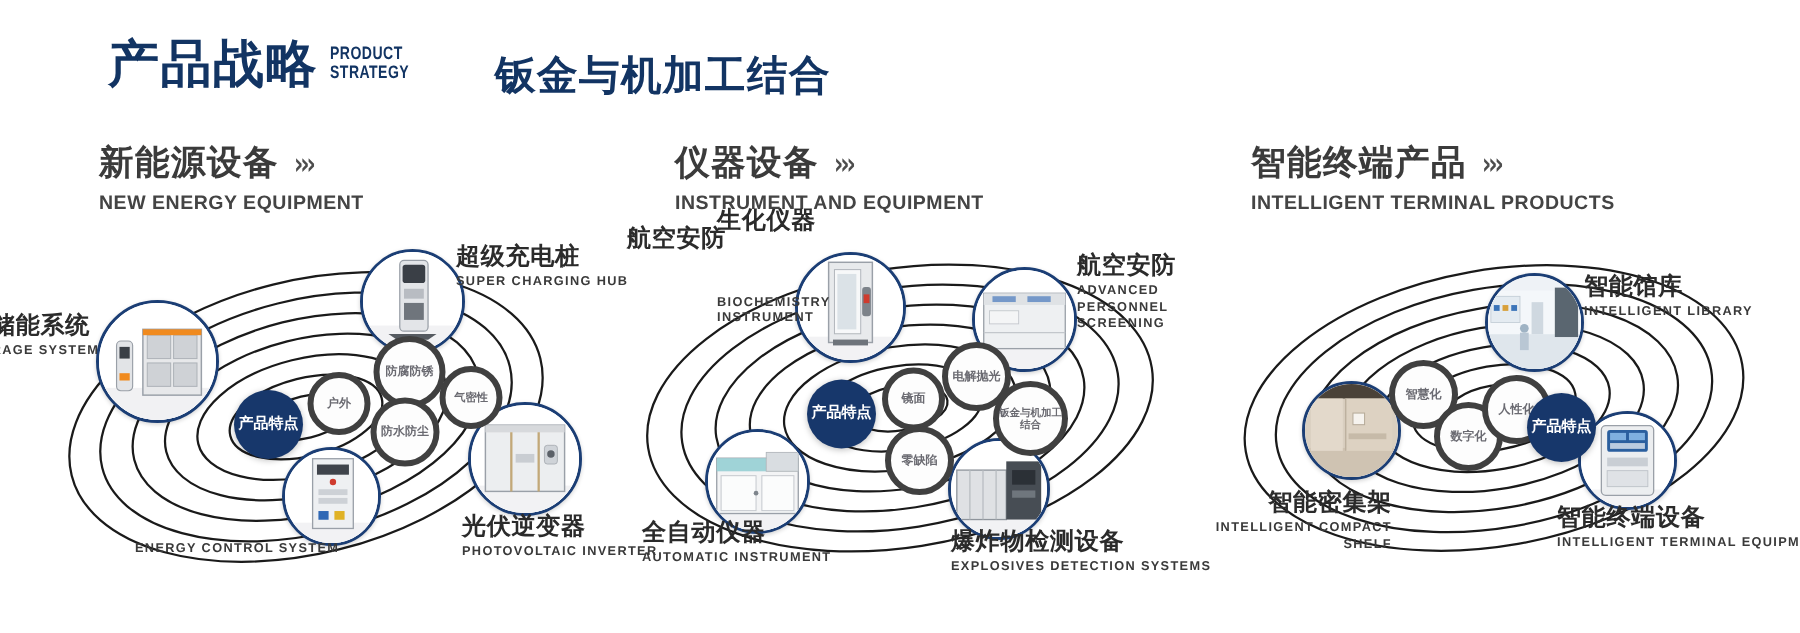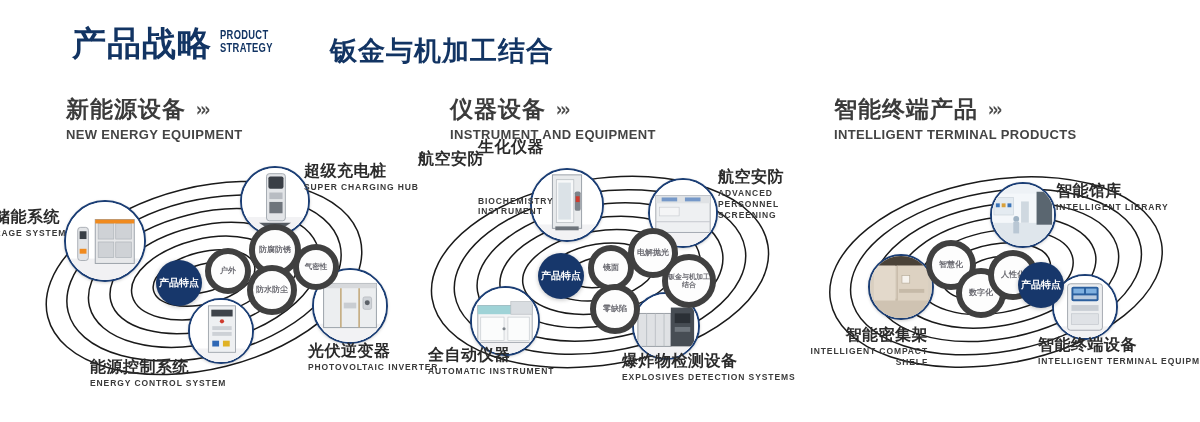--- a/index.html
+++ b/index.html
@@ -70,21 +70,21 @@
   }
   .cap .en{
     font-size:8.5px;line-height:11px;color:#3a3a3a;font-weight:bold;
     letter-spacing:.9px;margin-top:2px;
   }
   .cap.right{text-align:right;}
 
   
   .feat{
     position:absolute;border-radius:50%;
-    background:#fdfdfd;border:6px solid #404040;
+    background:#fdfdfd;border:4px solid #404040;
     display:flex;align-items:center;justify-content:center;
     text-align:center;color:#6b6b72;font-weight:bold;
     font-family:"DejaVu Sans",sans-serif;
     line-height:1.08;
   }
   .feat.core{
     background:#17376b;border:none;color:#fff;
     box-shadow:0 1px 4px rgba(0,0,0,.25);
   }
 </style>
@@ -200,21 +200,20 @@
         <rect x="19" y="6" width="28" height="48" fill="#eef0f2" stroke="#9aa0a8" stroke-width=".9"></rect>
         <rect x="22" y="10" width="22" height="7" fill="#3f444b"></rect>
         <circle cx="33" cy="22" r="2.2" fill="#cf3b2e"></circle>
         <rect x="23" y="27" width="20" height="4" fill="#cdd1d6"></rect>
         <rect x="23" y="33" width="20" height="4" fill="#cdd1d6"></rect>
         <rect x="23" y="42" width="7" height="6" fill="#2f68b5"></rect>
         <rect x="34" y="42" width="7" height="6" fill="#e0b225"></rect>
       </svg>
     </div>
     <div class="cap" style="left:82px;top:208px;">
-      <div class="cn">能源控制系统</div>
       <div class="en">ENERGY CONTROL SYSTEM</div>
     </div>
 
     <div class="feat core" style="left:148px;top:110px;width:46px;height:46px;font-size:10px;">产品特点</div>
     <div class="feat" style="left:197px;top:98px;width:34px;height:34px;font-size:8px;">户外</div>
     <div class="feat" style="left:241px;top:74px;width:40px;height:40px;font-size:8px;">防腐防锈</div>
     <div class="feat" style="left:239px;top:115px;width:38px;height:38px;font-size:8px;">防水防尘</div>
     <div class="feat" style="left:285px;top:94px;width:34px;height:34px;font-size:7.5px;">气密性</div>
   </div>
 
@@ -291,21 +290,21 @@
         <rect y="52" width="66" height="14" fill="#f2f2f4"></rect>
         <rect x="4" y="20" width="34" height="34" fill="#dfe1e4" stroke="#8f959c" stroke-width=".9"></rect>
         <line x1="13" y1="20" x2="13" y2="54" stroke="#b4b9be" stroke-width=".8"></line>
         <line x1="22" y1="20" x2="22" y2="54" stroke="#b4b9be" stroke-width=".8"></line>
         <line x1="31" y1="20" x2="31" y2="54" stroke="#b4b9be" stroke-width=".8"></line>
         <rect x="38" y="14" width="24" height="40" fill="#474d54"></rect>
         <rect x="42" y="20" width="16" height="10" fill="#2b3036"></rect>
         <rect x="42" y="34" width="16" height="5" fill="#6f767d"></rect>
       </svg>
     </div>
-    <div class="cap" style="left:222px;top:202px;">
+    <div class="cap" style="left:234px;top:202px;">
       <div class="cn">爆炸物检测设备</div>
       <div class="en">EXPLOSIVES DETECTION SYSTEMS</div>
     </div>
 
     <div class="feat core" style="left:138px;top:103px;width:46px;height:46px;font-size:10px;">产品特点</div>
     <div class="feat" style="left:188px;top:95px;width:34px;height:34px;font-size:8px;">镜面</div>
     <div class="feat" style="left:228px;top:78px;width:38px;height:38px;font-size:8px;">电解抛光</div>
     <div class="feat" style="left:190px;top:134px;width:38px;height:38px;font-size:8px;">零缺陷</div>
     <div class="feat" style="left:262px;top:104px;width:42px;height:42px;font-size:7px;line-height:1.15;">钣金与机加工结合</div>
   </div>

